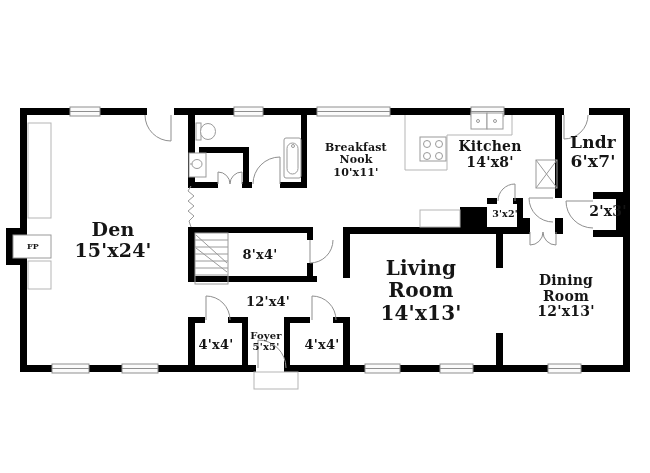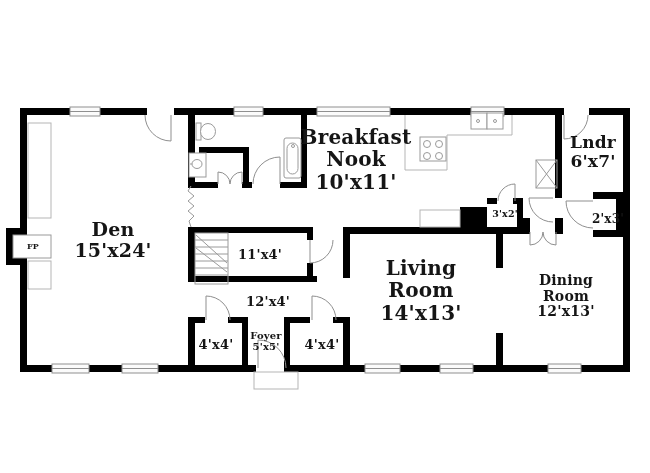--- a/index.html
+++ b/index.html
@@ -267,33 +267,35 @@
         <rect class="fxw" x="13" y="235" width="38" height="23"></rect>
       </g>
       <g>
         <rect class="lite" x="254" y="372" width="44" height="17"></rect>
       </g>
     </g>
   </svg>
 
   <div class="lbl" style="left:113px;top:240px;font-size:19px">Den
 15'x24'</div>
-  <div class="lbl" style="left:356px;top:160px;font-size:20px">Breakfast
+  <div class="lbl" style="left:356px;top:160px;font-size:11px">Breakfast
 Nook
 10'x11'</div>
+  <div class="lbl" style="left:490px;top:155px;font-size:14px">Kitchen
+14'x8'</div>
   <div class="lbl" style="left:593px;top:152px;font-size:17px">Lndr
 6'x7'</div>
   <div class="lbl" style="left:421px;top:291px;font-size:20px">Living
 Room
 14'x13'</div>
   <div class="lbl" style="left:566px;top:297px;font-size:14px">Dining
 Room
 12'x13'</div>
-  <div class="lbl" style="left:260px;top:255px;font-size:13px">11'x4'</div>
+  <div class="lbl" style="left:260px;top:255px;font-size:13px">8'x4'</div>
   <div class="lbl" style="left:268px;top:302px;font-size:13px">12'x4'</div>
   <div class="lbl" style="left:266px;top:341px;font-size:10px">Foyer
 5'x5'</div>
   <div class="lbl" style="left:216px;top:345px;font-size:13px">4'x4'</div>
   <div class="lbl" style="left:322px;top:345px;font-size:13px">4'x4'</div>
   <div class="lbl" style="left:505px;top:214px;font-size:9.5px">3'x2'</div>
-  <div class="lbl" style="left:608px;top:220px;font-size:12px">2'x3'</div>
+  <div class="lbl" style="left:608px;top:212px;font-size:14px">2'x3'</div>
   <div class="lbl" style="left:33px;top:246px;font-size:8px">FP</div>
 </div>
 
 </body></html>

